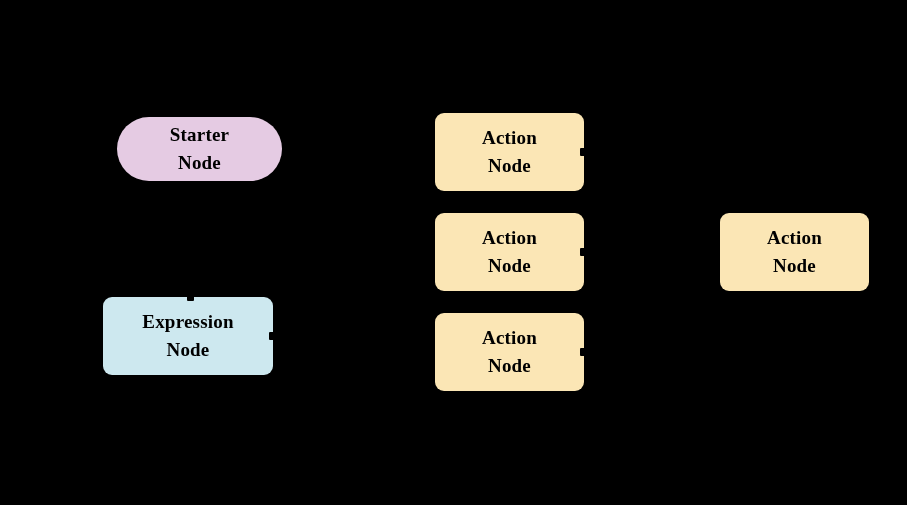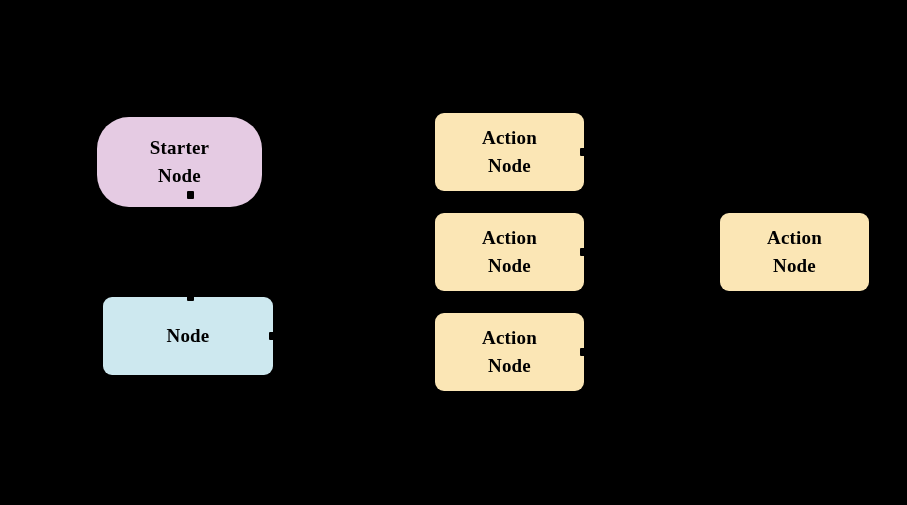--- a/index.html
+++ b/index.html
@@ -70,26 +70,27 @@
       <path d="M273,336 L354,336 L354,252 L431,252"></path>
     </g>
     <g stroke="#000000" stroke-width="2" fill="none">
       <path d="M273,336 L354,336 L354,352 L431,352"></path>
     </g>
     <g stroke="#000000" stroke-width="2" fill="none">
       <path d="M584,252 L716,252"></path>
     </g>
   </svg>
 
-  <div class="node" style="left:97px; top:117px; width:165px; height:90px; background:#e5cbe3;border-radius:32px;">
+  <div class="node" style="left:117px; top:117px; width:165px; height:64px; background:#e5cbe3;border-radius:32px;">
     <span class="node-line">Starter</span>
     <span class="node-line">Node</span>
   </div>
 
   <div class="node" style="left:103px; top:297px; width:170px; height:78px; background:#cde8ef;">
+    <span class="node-line">Expression</span>
     <span class="node-line">Node</span>
   </div>
 
   <div class="node" style="left:435px; top:113px; width:149px; height:78px; background:#fbe6b5;">
     <span class="node-line">Action</span>
     <span class="node-line">Node</span>
   </div>
 
   <div class="node" style="left:435px; top:213px; width:149px; height:78px; background:#fbe6b5;">
     <span class="node-line">Action</span>

